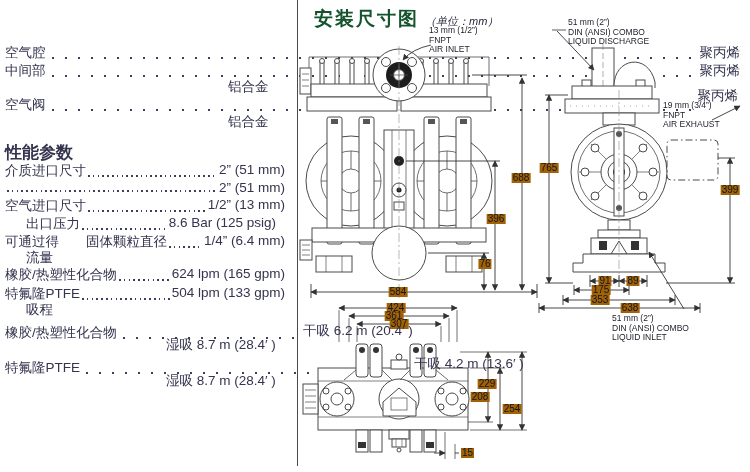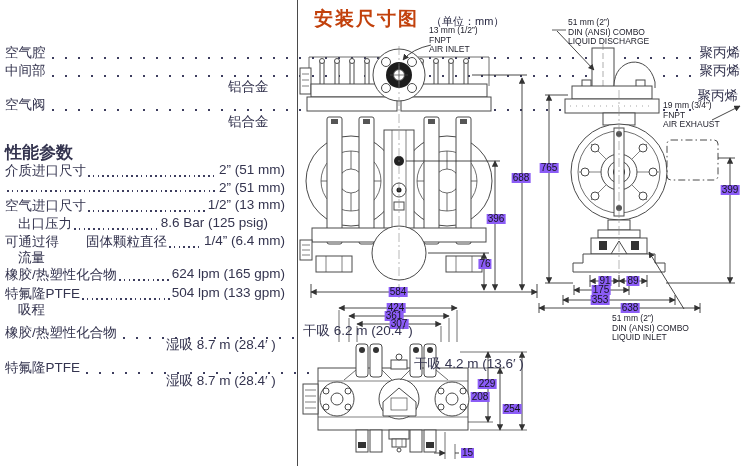--- a/index.html
+++ b/index.html
@@ -7,35 +7,35 @@
         font-family:"Liberation Sans","DejaVu Sans",sans-serif;color:#34344f;}
   
   .mrow{position:absolute;left:5px;right:10px;display:flex;align-items:baseline;
         font-size:13.5px;z-index:1;white-space:nowrap;}
   .mrow .dots{flex:1;height:2.5px;align-self:flex-end;margin:0 6px 3px 6px;
         background:repeating-linear-gradient(to right,#3d3d5e 0 2.2px,transparent 2.2px 13px);}
   .prow{position:absolute;left:5px;width:280px;display:flex;align-items:flex-start;
         font-size:13.5px;z-index:1;white-space:nowrap;}
   .prow .ddots{flex:1;height:2px;align-self:flex-end;margin:0 2px 3px 2px;
         background:repeating-linear-gradient(to right,#3d3d5e 0 1.6px,transparent 1.6px 4.8px);}
-  .prow.indent{left:18px;width:250px;}
+  .prow.indent{left:26px;width:250px;}
   .srow{position:absolute;left:5px;display:flex;align-items:baseline;
         font-size:13.5px;z-index:1;white-space:nowrap;}
   .srow .dots{flex:1;height:2.5px;align-self:flex-end;margin:0 6px 3px 6px;
         background:repeating-linear-gradient(to right,#3d3d5e 0 2.2px,transparent 2.2px 13px);}
   .heading{position:absolute;left:5px;font-weight:bold;z-index:1;white-space:nowrap;}
   .alu{position:absolute;font-size:13.5px;z-index:1;white-space:nowrap;}
   .raise{position:relative;top:-9px;left:-2px;}
   .overlay{position:absolute;font-size:13.5px;z-index:4;white-space:nowrap;}
   .divider{position:absolute;left:297px;top:0;width:1px;height:466px;background:#4a4a4a;z-index:2;}
   .title{position:absolute;left:314px;top:6px;z-index:3;display:flex;align-items:baseline;white-space:nowrap;}
-  .title .t{font-size:19px;font-weight:bold;letter-spacing:2px;color:#c2410c;}
-  .title .u{font-size:11px;margin-left:12px;color:#262640;}
+  .title .t{font-size:19px;font-weight:bold;letter-spacing:2px;color:#14532d;}
+  .title .u{font-size:11px;margin-left:6px;color:#262640;font-style:italic;}
   svg.blueprint{position:absolute;left:0;top:0;z-index:2;pointer-events:none;}
-  .dim{position:absolute;font-size:10px;color:#15151d;background:#8b5cf6;padding:0 1px;
+  .dim{position:absolute;font-size:10px;color:#15151d;background:#a16207;padding:0 1px;
        transform:translate(-50%,-50%);z-index:3;white-space:nowrap;line-height:1;}
   .dim.nox{transform:translate(0,-50%);}
   .callout{position:absolute;font-size:8.5px;line-height:1.12;color:#1c1c28;z-index:3;white-space:nowrap;}
   .callout span{display:block;}
 </style>
 </head>
 <body>
 
 <div class="page">
 

